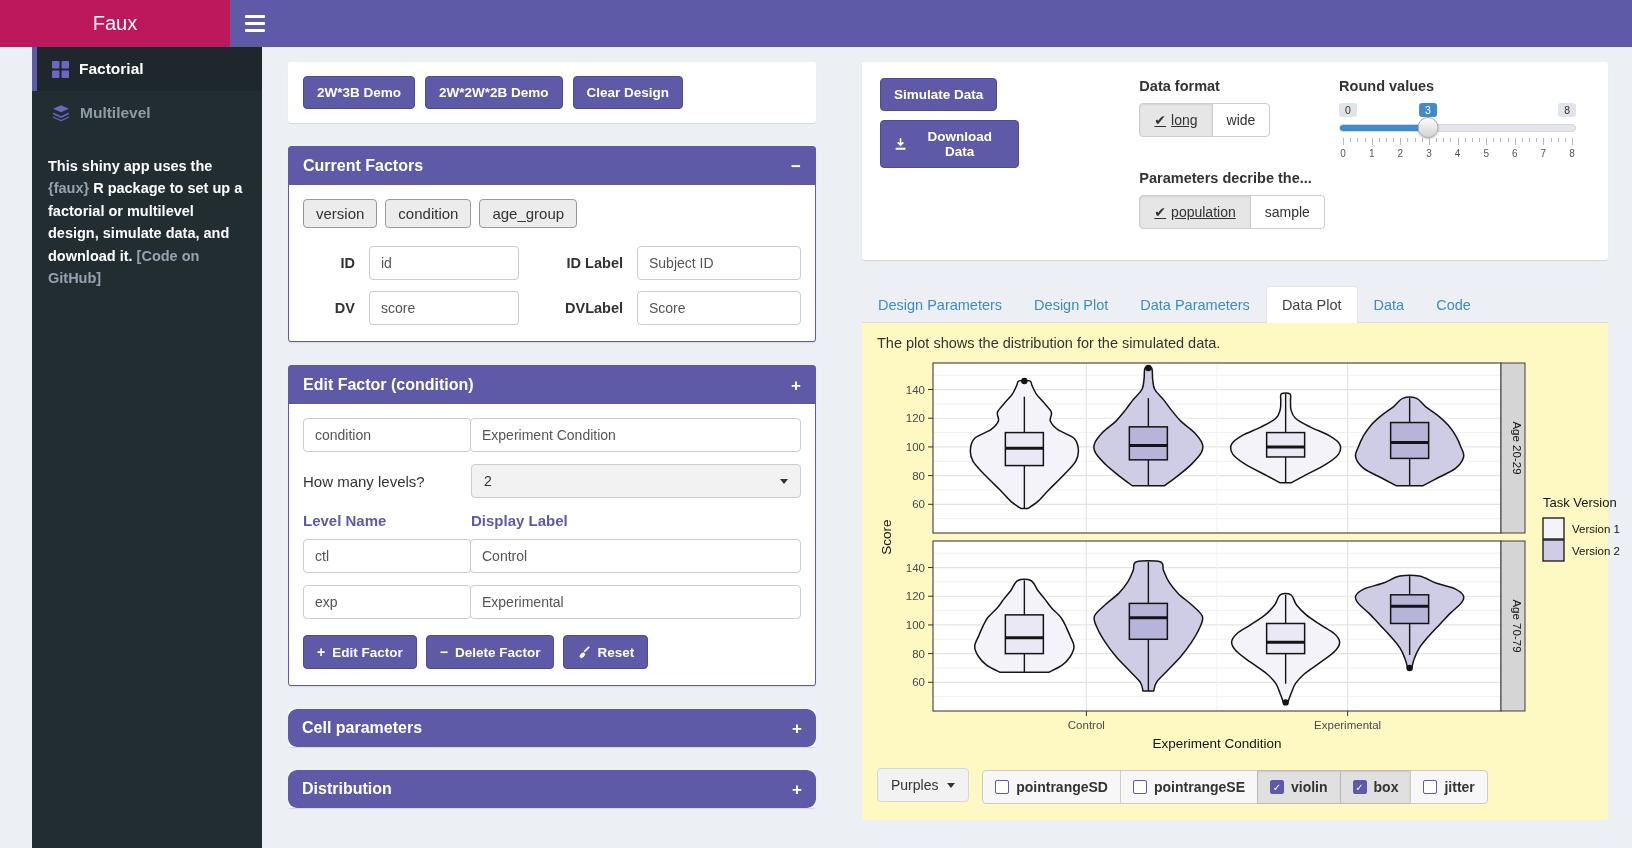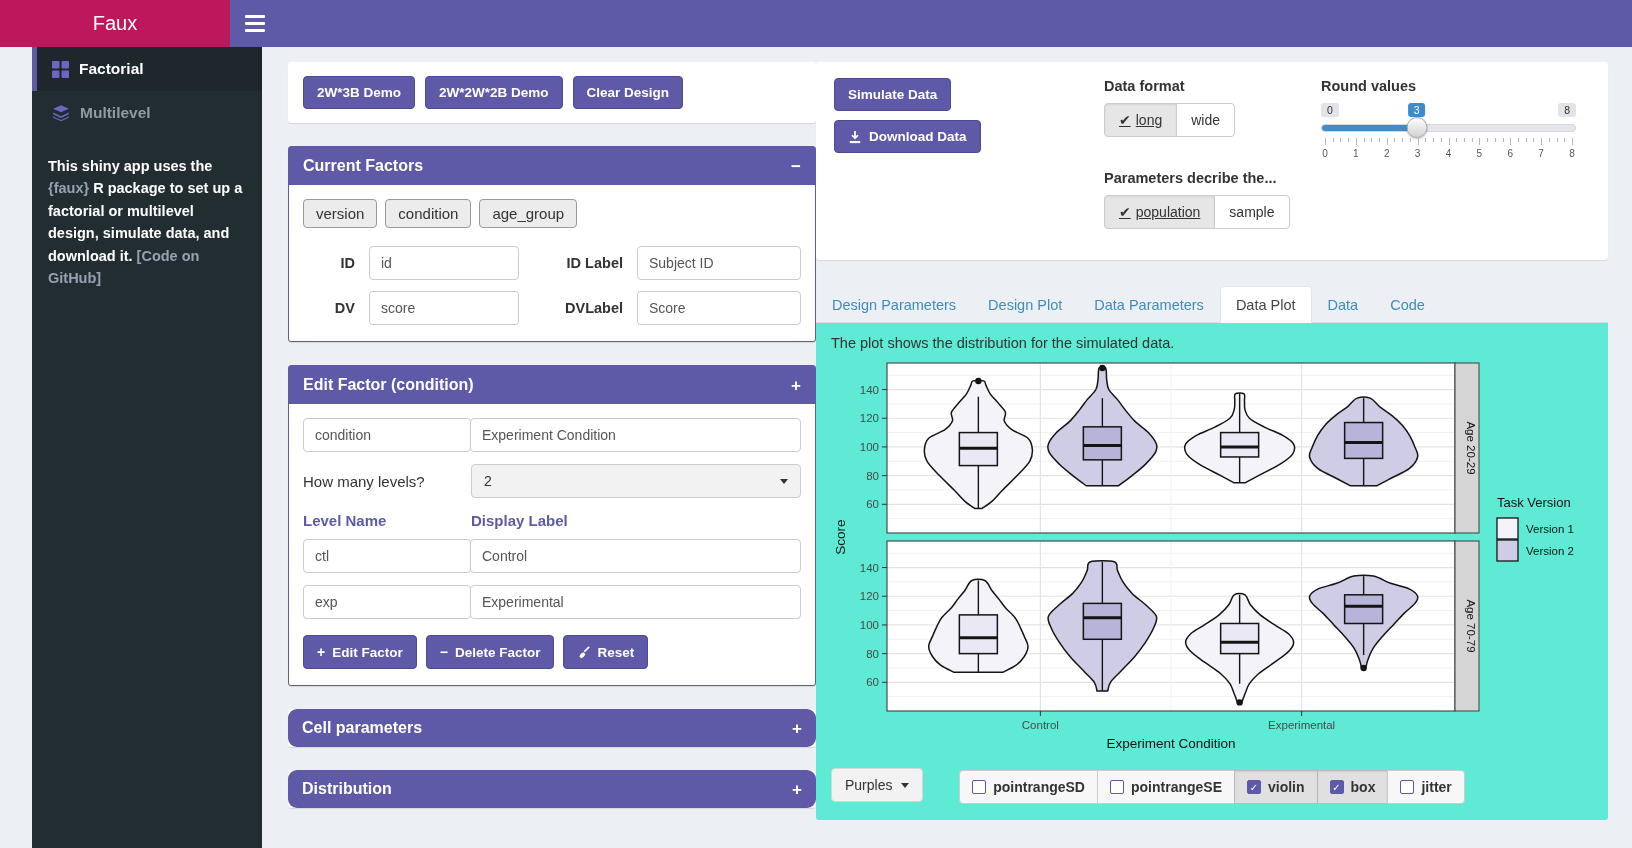--- a/index.html
+++ b/index.html
@@ -21,21 +21,21 @@
   .layout { display:flex; padding-top:47px; height:848px;padding-left:32px; }
   .sidebar { width:230px; flex-shrink:0; background:#222d32; }
   .s-item { display:flex; align-items:center; gap:10px; padding:13px 15px;
             color:#8f9ba3; font-weight:700; font-size:15.5px; cursor:pointer;
             border-left:5px solid transparent; }
   .s-item.active { background:#1e282c; color:#fff; border-left-color:#5e5aa8; }
   .s-item svg { flex-shrink:0; }
   .s-desc { color:#fff; font-weight:700; font-size:14.5px; line-height:1.55;
             padding:20px 16px 0 16px; }
   .s-desc a { color:#97a1b0; text-decoration:none; font-weight:700; }
-  .content { flex:1; padding:15px 24px 15px 26px; display:flex; 
+  .content { flex:1; padding:15px 24px 15px 26px; display:flex; gap:46px;
              align-items:flex-start; overflow:hidden; }
   .col-left { width:528px; flex-shrink:0; display:flex; flex-direction:column; gap:23px; }
   .col-right { flex:1; min-width:0; }
   
   .card { background:#fff; border-radius:3px; box-shadow:0 1px 1px rgba(0,0,0,.1); }
   .btn-row { padding:14px 15px; display:flex; gap:10px; }
   .btn-purple { background:#5e5aa8; border:1px solid #4f4a96; color:#fff; font-weight:700;
                 font-size:13.5px; padding:8px 13px; border-radius:4px; cursor:pointer;
                 display:inline-flex; align-items:center; gap:7px;
                 font-family:inherit; }
@@ -105,21 +105,21 @@
   .irs-grid .tick.major { height:7px; }
   .irs-grid .tick.minor { height:4px; }
   .irs-grid .num { position:absolute; top:10px; transform:translateX(-50%);
                    font-size:10px; color:#555; }
   
   .tabs { display:flex; border-bottom:1px solid #d8dce3; }
   .tab { padding:10px 15px; color:#3c8dbc; font-size:14.5px; cursor:pointer;
          border:1px solid transparent; border-bottom:none; border-radius:4px 4px 0 0;
          margin-bottom:-1px; background:transparent; font-family:inherit; }
   .tab.active { background:#fff; color:#444; border-color:#e3e6ec #e3e6ec #fff; }
-  .tab-content { background:#5eead4; padding:10px 15px 14px; border-radius:0 0 3px 3px; }
+  .tab-content { background:#fef9c3; padding:10px 15px 14px; border-radius:0 0 3px 3px; }
   .caption { font-size:14.5px; color:#333; margin:2px 0 4px; }
   .plot-svg text { font-family:"Liberation Sans","DejaVu Sans",sans-serif; }
   
   .controls-row { position:relative; display:flex; justify-content:center;
                   align-items:center; margin-top:8px; height:38px; }
   .palette-btn { position:absolute; left:0; top:0; background:#f2f2f2; border:1px solid #d6d6d6;
                  border-radius:4px; padding:8px 13px; font-size:14px; color:#333;
                  display:flex; align-items:center; gap:9px; cursor:pointer; font-family:inherit; }
   .cb-group { display:flex; }
   .cb-btn { display:flex; align-items:center; gap:7px; padding:8px 12px; border:1px solid #ccc;

